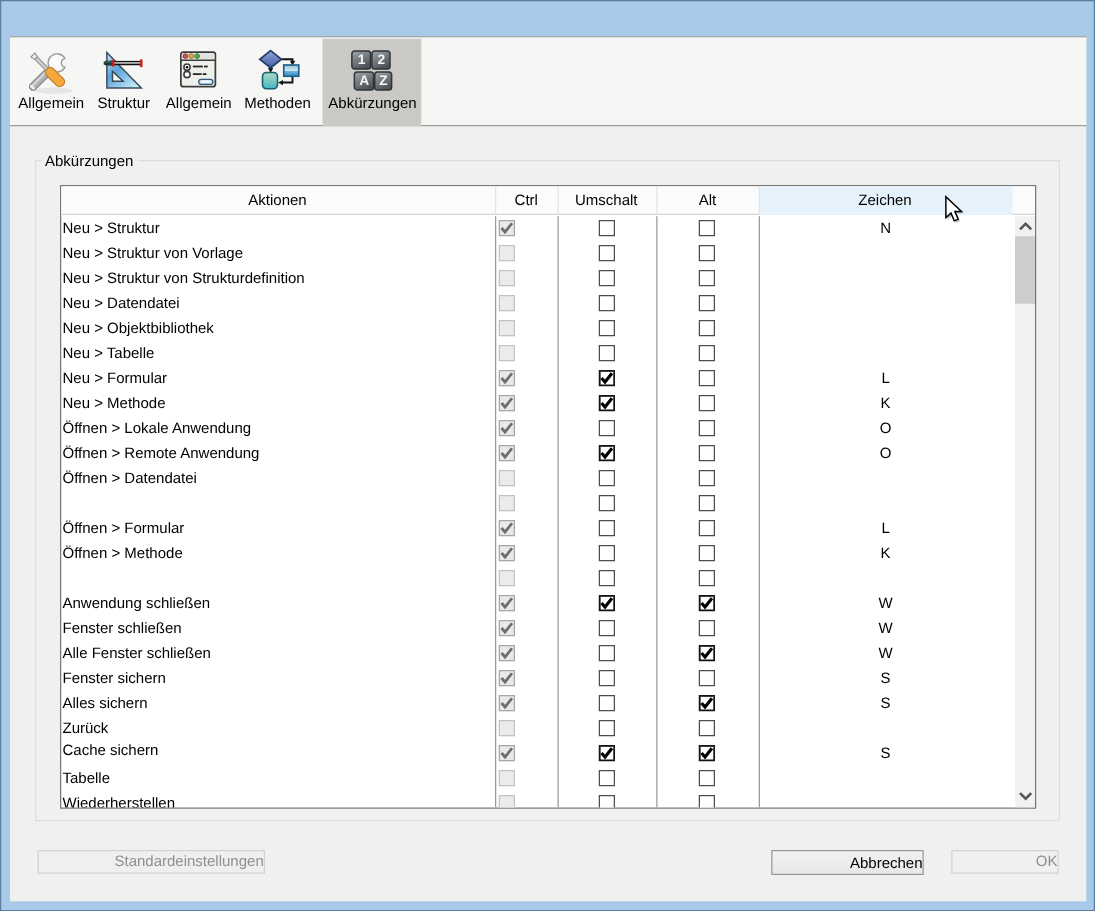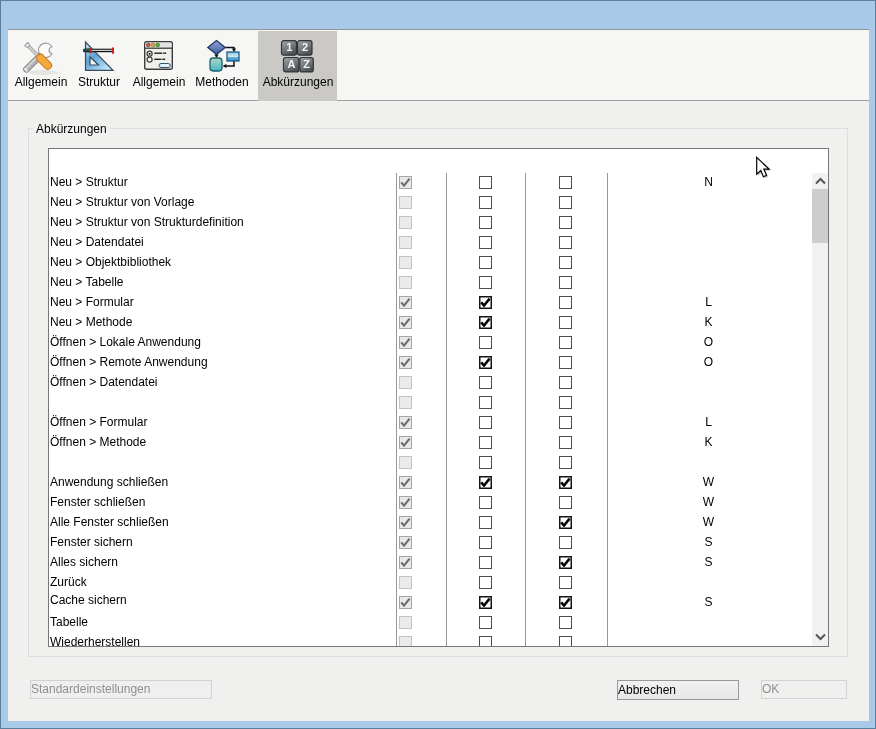--- a/index.html
+++ b/index.html
@@ -28,21 +28,21 @@
 .cb svg{position:absolute;left:-1px;top:-1px}
 .cb.dis{background:#ebebeb;border:1px solid #c3c3c3}
 .cb.gch{background:#e9e9e9;border:1px solid #a6a6a6}
 .cb.unc{background:#fff;border:1px solid #4d4d4d}
 .cb.chk{background:#fff;border:1px solid #141414;box-shadow:inset 0 0 0 0.5px #141414}
 
 #sbar{position:absolute;left:763px;top:24px;width:16px;height:473px;background:#f1f1f1}
 #sthumb{position:absolute;left:0;top:16px;width:16px;height:54px;background:#cdcdcd}
 .chev{position:absolute;left:2.5px;width:11px;height:9px}
 
-.btn{position:absolute;font-size:12px;text-align:left}
+.btn{position:absolute;font-size:12px;text-align:right}
 #bstd{left:22px;top:650px;width:182px;height:19px;line-height:17px;border:1px solid #d2d2d2;background:#efefef;color:#8f8f8f}
 #babb{left:609px;top:650px;width:122px;height:20px;line-height:18px;border:1px solid #989898;background:linear-gradient(#f1f1f1,#e7e7e7);color:#000}
 #bok{left:753px;top:650px;width:86px;height:19px;line-height:17px;border:1px solid #d2d2d2;background:#f0f0ee;color:#8f8f8f}
 </style></head>
 <body>
 <div id="win">
  <div id="content">
   <div id="toolbar">
     <div id="seltab"></div>
     <div class="tablabel" style="left:33px">Allgemein</div>
@@ -135,20 +135,32 @@
 <text x="10.3" y="16.2">1</text>
 <text x="26" y="16.2">2</text>
 <text x="12.4" y="33">A</text>
 <text x="27.7" y="33">Z</text>
 </g>
 </svg>
   </div>
   <div id="gbox"></div>
   <div id="glabel">Abkürzungen</div>
   <div id="table">
+    <div id="thead">
+      <div id="zhead"></div>
+      <div class="hsep" style="left:347px"></div>
+      <div class="hsep" style="left:397px"></div>
+      <div class="hsep" style="left:476px"></div>
+      <div class="hsep" style="left:558px"></div>
+      <div class="hlabel" style="left:173px">Aktionen</div>
+      <div class="hlabel" style="left:372px">Ctrl</div>
+      <div class="hlabel" style="left:436px">Umschalt</div>
+      <div class="hlabel" style="left:517px">Alt</div>
+      <div class="hlabel" style="left:659px">Zeichen</div>
+    </div>
     <div class="vline" style="left:347px"></div>
     <div class="vline" style="left:397px"></div>
     <div class="vline" style="left:476px"></div>
     <div class="vline" style="left:558px"></div>
 <div class="txt" style="top:23px">Neu &gt; Struktur</div>
 <span class="cb gch" style="left:350px;top:27px">
           <svg width="13" height="13" viewBox="0 0 13 13">
             <path d="M2.2 6.4 L5 9.6 L10.6 2.6" fill="none" stroke="#6e6e6e" stroke-width="2.2"></path>
           </svg>
         </span>

